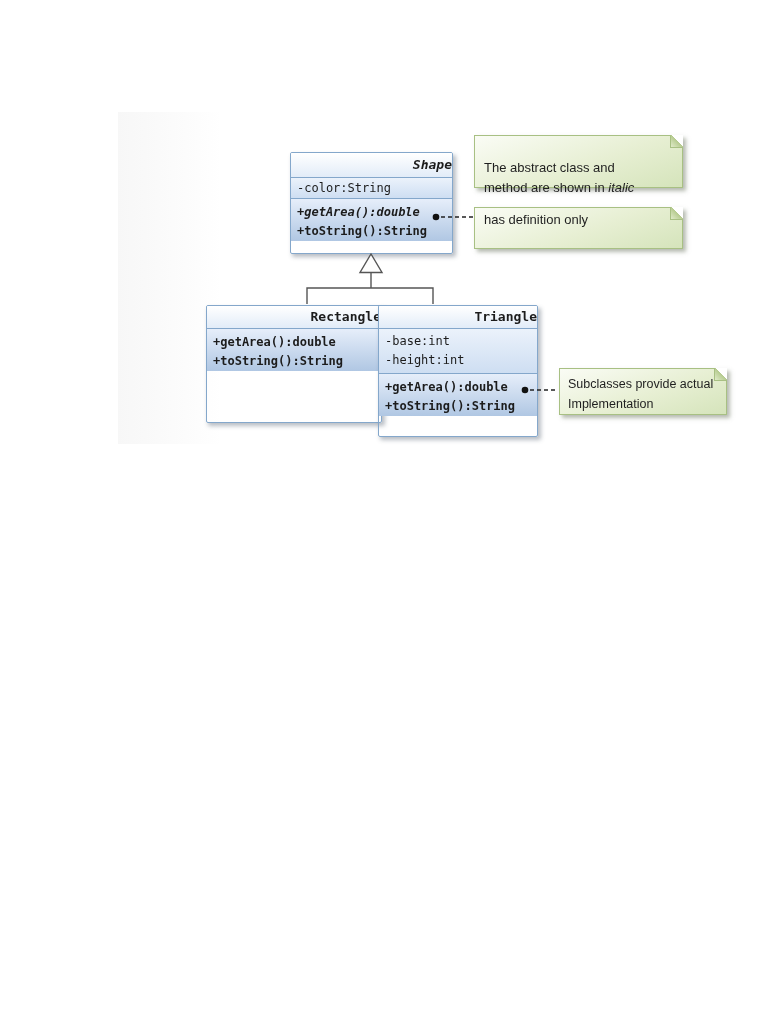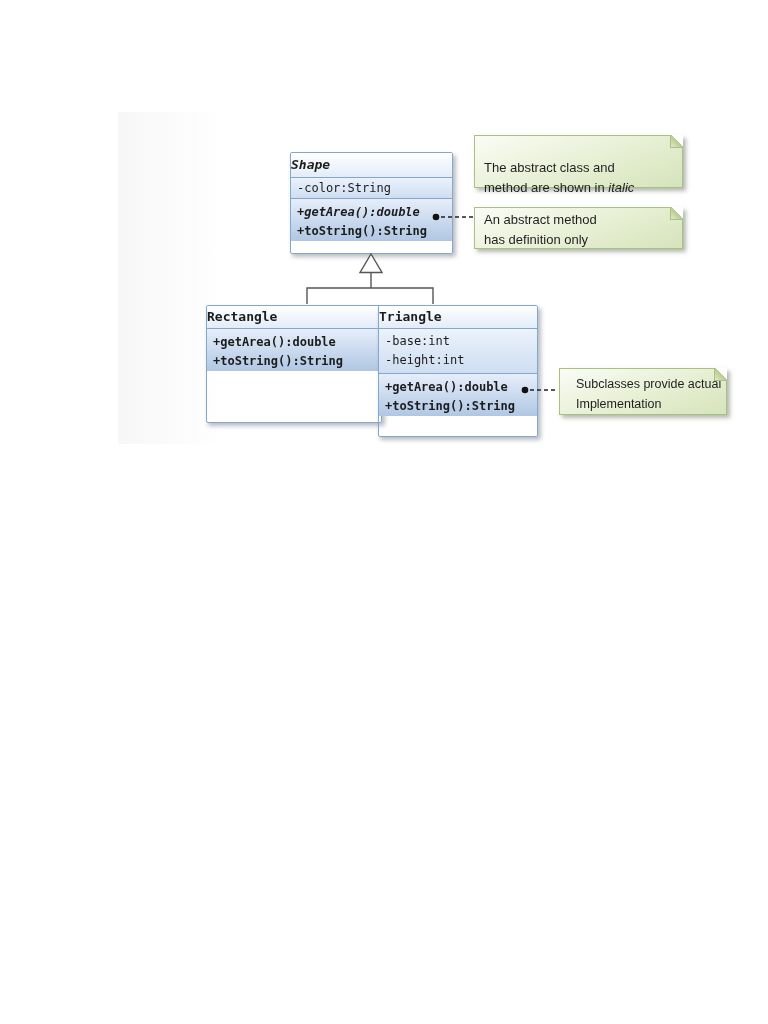--- a/index.html
+++ b/index.html
@@ -19,21 +19,21 @@
 
   
   .klass {
     position:absolute; box-sizing:border-box;
     border:1.4px solid #84a7cb; border-radius:2px;
     box-shadow:2.5px 3px 4px rgba(100,110,125,0.45);
     font-family:"DejaVu Sans Mono", monospace;
     color:#1c1c1c; overflow:hidden;
   }
   .k-title {
-    box-sizing:border-box; text-align:left; font-weight:bold; font-size:13px;
+    box-sizing:border-box; text-align:right; font-weight:bold; font-size:13px;
     border-bottom:1.4px solid #84a7cb;
     background:linear-gradient(#ffffff, #e2ecf8);
   }
   .k-attrs {
     box-sizing:border-box; font-size:12px; padding:0 6px;
     border-bottom:1.4px solid #84a7cb;
     background:linear-gradient(#ebf2fb, #cedef2);
   }
   .k-methods {
     box-sizing:border-box; font-size:12px; font-weight:bold; padding:4px 0 0 6px;
@@ -59,21 +59,21 @@
     box-shadow:2.5px 3px 4px rgba(110,120,100,0.5);
     font-size:13px; line-height:20px; color:#1f1f1f;
   }
   .fold {
     position:absolute; top:-1px; right:-1px; width:13px; height:13px; box-sizing:border-box;
     background:linear-gradient(225deg, #ffffff 0%, #ffffff 46%, #b6cb90 50%, #e0ebc9 100%);
     border-left:1px solid #a8c083; border-bottom:1px solid #a8c083;
   }
   #note-abstract-class  { left:474px; top:135px; width:209px; height:53px; padding:22px 4px 0 9px; }
   #note-abstract-method { left:474px; top:207px; width:209px; height:42px; padding:2px 4px 0 9px; }
-  #note-subclasses      { left:559px; top:368px; width:168px; height:47px; padding:5px 2px 0 16px; font-size:12.5px; }
+  #note-subclasses      { left:559px; top:368px; width:168px; height:47px; padding:5px 2px 0 8px; font-size:12.5px; }
 
   .connectors { position:absolute; left:0; top:0; pointer-events:none; }
 </style>
 </head>
 <body>
 
 <div class="stage">
 
   <div class="artifact"></div>
 
@@ -109,21 +109,20 @@
   </div>
 
   <div class="note" id="note-abstract-class">
     <div class="fold"></div>
     <div>The abstract class and</div>
     <div><span>method are shown in </span><span class="italic">italic</span></div>
   </div>
 
   <div class="note" id="note-abstract-method">
     <div class="fold"></div>
-    <div>An abstract method</div>
     <div>has definition only</div>
   </div>
 
   <div class="note" id="note-subclasses">
     <div class="fold"></div>
     <div>Subclasses provide actual</div>
     <div>Implementation</div>
   </div>
 
   <svg class="connectors" width="768" height="1024">

